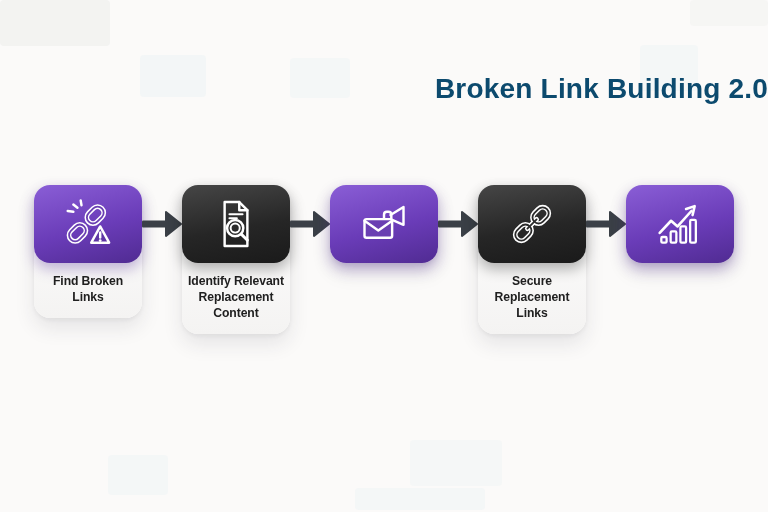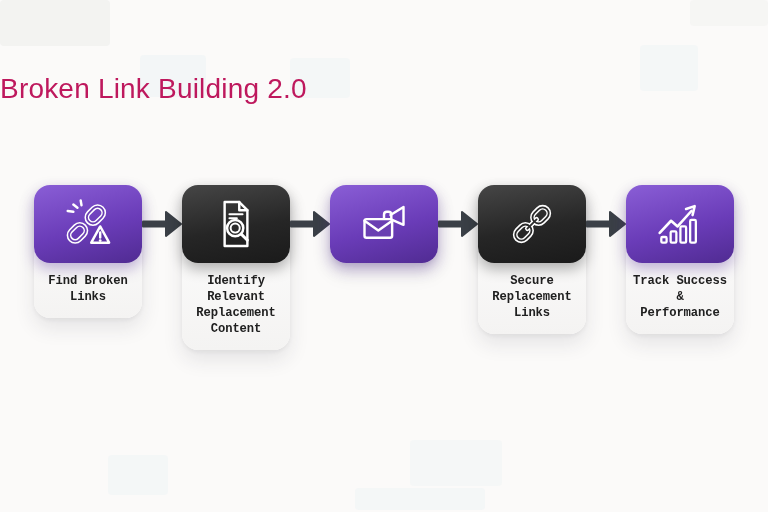--- a/index.html
+++ b/index.html
@@ -12,22 +12,22 @@
   .d1{left:0;top:0;width:110px;height:46px;background:#f3f3f1}
   .d2{left:140px;top:55px;width:66px;height:42px;background:rgba(233,242,244,.45)}
   .d3{left:290px;top:58px;width:60px;height:40px;background:rgba(236,243,245,.4)}
   .d4{left:640px;top:45px;width:58px;height:46px;background:rgba(235,242,244,.4)}
   .d5{left:690px;top:0;width:78px;height:26px;background:rgba(244,244,243,.85)}
   .d6{left:410px;top:440px;width:92px;height:46px;background:rgba(237,243,245,.45)}
   .d7{left:355px;top:488px;width:130px;height:22px;background:rgba(238,244,246,.5)}
   .d8{left:108px;top:455px;width:60px;height:40px;background:rgba(236,242,244,.4)}
 
   .title{
-    position:absolute;top:54px;left:0;right:0;text-align:left;
-    font-size:28px;font-weight:normal;color:#be185d;letter-spacing:.2px;
+    position:absolute;top:54px;left:0;right:0;text-align:right;
+    font-size:28px;font-weight:bold;color:#0c4a6e;letter-spacing:.2px;
   }
   .flow{
     position:absolute;top:185px;left:34px;width:700px;
     display:flex;align-items:flex-start;
   }
   .step{
     flex:0 0 108px;width:108px;
     background:linear-gradient(180deg,#ffffff 0%,#f4f3f2 100%);
     border-radius:16px;
     box-shadow:0 10px 20px rgba(40,40,60,.10),0 2px 4px rgba(0,0,0,.05);
@@ -41,21 +41,21 @@
     box-shadow:0 6px 14px rgba(80,43,146,.35);
   }
   .step.dark .icon-box{
     background:linear-gradient(170deg,#464646 0%,#262626 55%,#1a1a1a 100%);
     box-shadow:0 6px 14px rgba(0,0,0,.30);
   }
   .icon-box svg{width:52px;height:52px;display:block}
   .label{
     padding:10px 3px 13px;text-align:center;
     font-size:12.2px;line-height:1.32;font-weight:bold;
-    color:#202020;white-space:pre-line;letter-spacing:-.1px;font-family:Liberation Mono, monospace;
+    color:#202020;white-space:pre-line;letter-spacing:-.1px;
   }
   .arrow{flex:0 0 40px;height:28px;margin-top:25px}
   .arrow svg{display:block;width:40px;height:28px}
 </style>
 </head>
 <body>
 
 <div class="deco d1"></div>
 <div class="deco d2"></div>
 <div class="deco d3"></div>
@@ -164,16 +164,14 @@
     <div class="icon-box">
         <svg viewBox="0 0 64 64" fill="none" stroke="#fff" stroke-linecap="round" stroke-linejoin="round">
     <rect x="9" y="48" width="6.5" height="7" rx="1.5" stroke-width="2.8"></rect>
     <rect x="20.5" y="41" width="7" height="14" rx="1.5" stroke-width="2.8"></rect>
     <rect x="32.5" y="35" width="7" height="20" rx="1.5" stroke-width="2.8"></rect>
     <rect x="44.5" y="27" width="7" height="28" rx="1.5" stroke-width="2.8"></rect>
     <path d="M7 43 L21 28 L29 35 L46 16" stroke-width="3.2"></path>
     <path d="M39.5 13.5 L50 10 L47.5 21" stroke-width="3.2"></path>
   </svg>
       </div>
-    <div class="label">Track Success &amp;
-Performance</div>
   </div>
   </div>
 
 </body></html>

